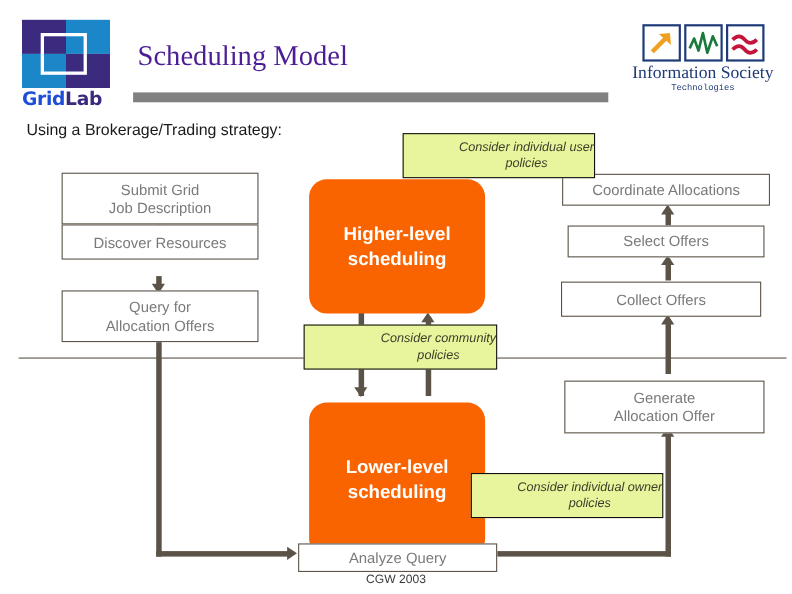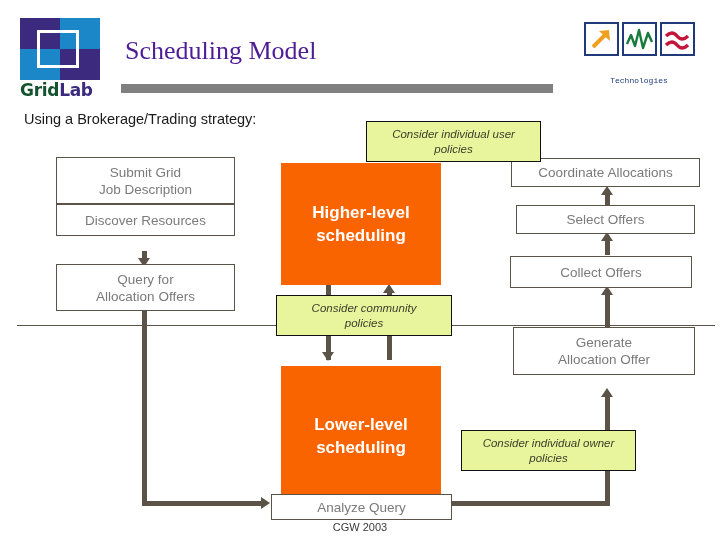--- a/index.html
+++ b/index.html
@@ -48,21 +48,21 @@
   .gl-text {
     position: absolute;
     left: 0; top: 62px;
     width: 80px;
     font-family: "DejaVu Sans", sans-serif;
     font-weight: bold;
     font-size: 17px;
     letter-spacing: -0.3px;
     white-space: nowrap;
   }
-  .gl-text .g1 { color: #14532d; }
+  .gl-text .g1 { color: #1d4ed8; }
   .gl-text .g2 { color: #3b2a7e; }
 
   .slide-title {
     position: absolute;
     left: 125px;
     top: 36px;
     font-family: "Liberation Serif", serif;
     font-weight: normal;
     font-size: 26px;
     color: #4c1d95;
@@ -162,34 +162,35 @@
     background: #fa6400;
     color: #ffffff;
     font-size: 17px;
     font-weight: bold;
     line-height: 23px;
     text-align: center;
     display: flex;
     align-items: center;
     justify-content: center;
     z-index: 3;
+    border-radius: 16px;
   }
   .callout {
     position: absolute;
     box-sizing: border-box;
     background: #e8f59c;
     border: 1px solid #111111;
     color: #3d3d2a;
     font-size: 11.5px;
     font-style: italic;
     line-height: 15px;
     text-align: center;
     display: flex;
     align-items: center;
-    justify-content: center;
+    justify-content: flex-end;
     z-index: 6;
   }
 
   
   .vline, .hline {
     position: absolute;
     background: #5b5348;
     z-index: 2;
   }
   .arrowhead {
@@ -255,20 +256,21 @@
           <path d="M3 20 L7 11 L11 22 L15 6 L19 24 L24 9 L28 18" stroke="#1a7a3c" stroke-width="2.4" fill="none" stroke-linejoin="round"></path>
         </svg>
       </div>
       <div class="ist-box">
         <svg width="31" height="30" viewBox="0 0 31 30">
           <path d="M4 12 q6 -6 11 0 q5 6 11 0" stroke="#c4153a" stroke-width="3.4" fill="none"></path>
           <path d="M4 21 q6 -6 11 0 q5 6 11 0" stroke="#c4153a" stroke-width="3.4" fill="none"></path>
         </svg>
       </div>
     </div>
+    <div class="ist-name">Information Society</div>
     <div class="ist-sub">Technologies</div>
   </div>
 
   <div class="intro">Using a Brokerage/Trading strategy:</div>
 
   <div class="divider"></div>
 
   <div class="vline" style="left:142px; top:204px; width:5px; height:14px;"></div>
   <div class="arrowhead ah-down" style="left:138px; top:214px;"></div>
 
@@ -343,21 +345,21 @@
       <div>Select Offers</div>
     </div>
   </div>
 
   <div class="pbox" style="left:510px; top:256px; width:182px; height:32px;">
     <div>
       <div>Collect Offers</div>
     </div>
   </div>
 
-  <div class="pbox" style="left:513px; top:327px; width:182px; height:48px;">
+  <div class="pbox" style="left:513px; top:346px; width:182px; height:48px;">
     <div>
       <div>Generate</div>
       <div>Allocation Offer</div>
     </div>
   </div>
 
   <div class="pbox" style="left:271px; top:494px; width:181px; height:26px;">
     <div>
       <div>Analyze Query</div>
     </div>
@@ -370,21 +372,21 @@
     </div>
   </div>
 
   <div class="callout" style="left:276px; top:295px; width:176px; height:41px;">
     <div>
       <div>Consider community</div>
       <div>policies</div>
     </div>
   </div>
 
-  <div class="callout" style="left:428px; top:430px; width:175px; height:41px;margin-left:33px;">
+  <div class="callout" style="left:428px; top:430px; width:175px; height:41px;">
     <div>
       <div>Consider individual owner</div>
       <div>policies</div>
     </div>
   </div>
 
   <div class="footer">CGW 2003</div>
 
 </div>
 

